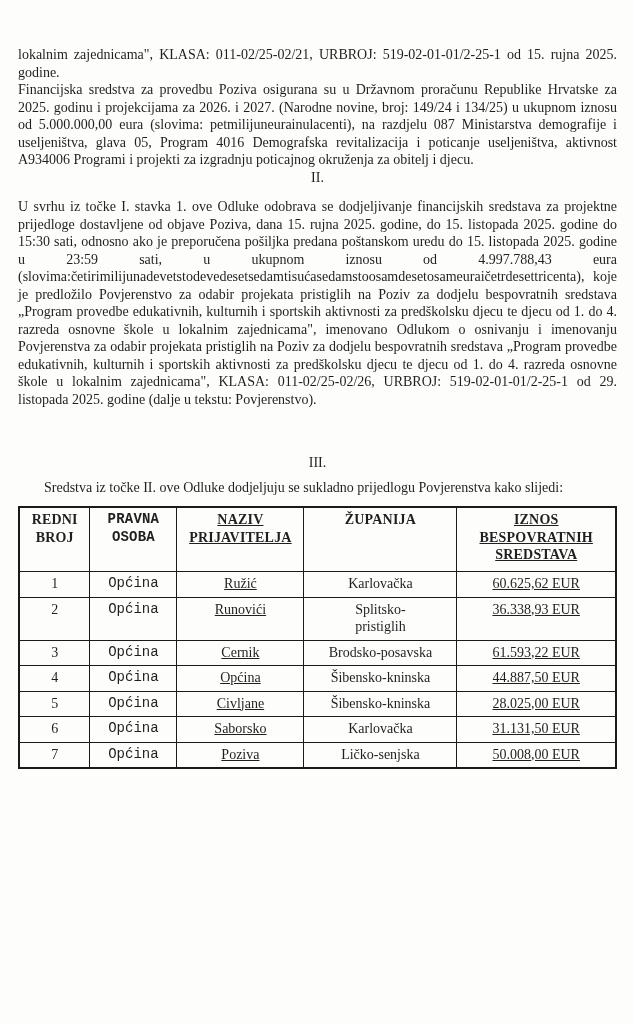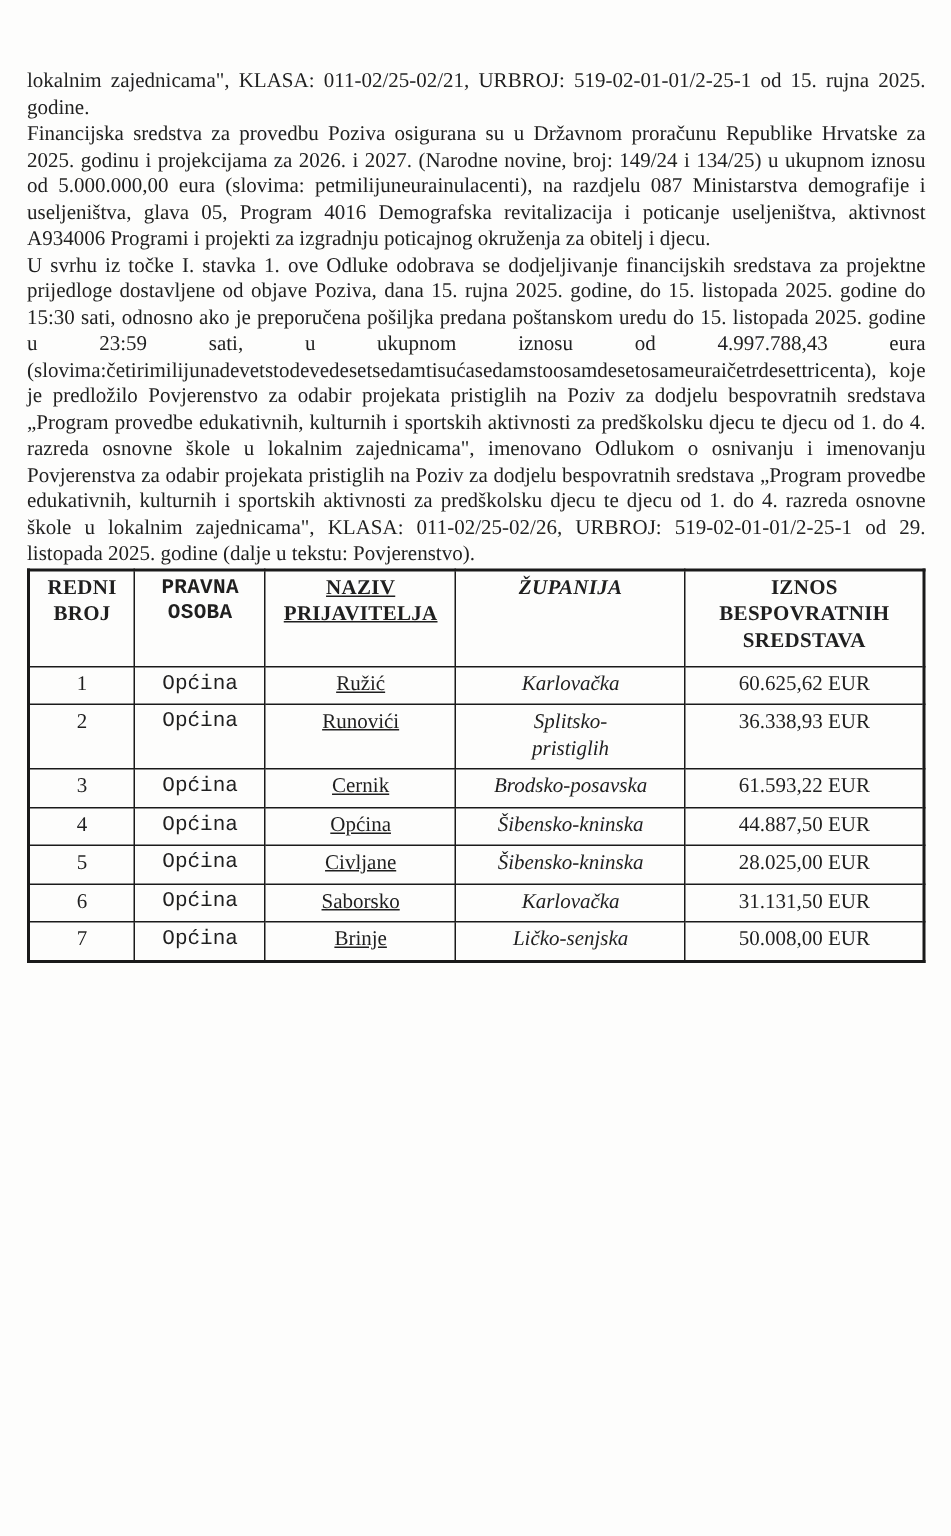--- a/index.html
+++ b/index.html
@@ -48,36 +48,39 @@
     overflow: hidden;
   }
   table.grants th {
     font-weight: bold;
     height: 56px;
     letter-spacing: 0.2px;
   }
   .col0 { width: 11.2%; }
   .col1 { width: 14.2%; font-family: Liberation Mono, monospace; }
   .col2 { width: 21.4%; text-decoration: underline; }
-  .col3 { width: 26.1%; font-style: italic; }
-  .col4 { width: 27.1%; }
+  .col3 { width: 26.1%; }
+  .col4 { width: 27.1%; text-decoration: underline; }
 </style>
 </head>
 <body>
 
 <div class="page">
 
   <p class="para gap-after-p1">lokalnim zajednicama", KLASA: 011-02/25-02/21, URBROJ: 519-02-01-01/2-25-1 od 15. rujna 2025. godine.</p>
 
   <p class="para gap-after-p2">Financijska sredstva za provedbu Poziva osigurana su u Državnom proračunu Republike Hrvatske za 2025. godinu i projekcijama za 2026. i 2027. (Narodne novine, broj: 149/24 i 134/25) u ukupnom iznosu od 5.000.000,00 eura (slovima: petmilijuneurainulacenti), na razdjelu 087 Ministarstva demografije i useljeništva, glava 05, Program 4016 Demografska revitalizacija i poticanje useljeništva, aktivnost A934006 Programi i projekti za izgradnju poticajnog okruženja za obitelj i djecu.</p>
 
+  <div class="section-heading">II.</div>
 
   <p class="para breakword">U svrhu iz točke I. stavka 1. ove Odluke odobrava se dodjeljivanje financijskih sredstava za projektne prijedloge dostavljene od objave Poziva, dana 15. rujna 2025. godine, do 15. listopada 2025. godine do 15:30 sati, odnosno ako je preporučena pošiljka predana poštanskom uredu do 15. listopada 2025. godine u 23:59 sati, u ukupnom iznosu od 4.997.788,43 eura (slovima:četirimilijunadevetstodevedesetsedamtisućasedamstoosamdesetosameuraičetrdesettricenta), koje je predložilo Povjerenstvo za odabir projekata pristiglih na Poziv za dodjelu bespovratnih sredstava „Program provedbe edukativnih, kulturnih i sportskih aktivnosti za predškolsku djecu te djecu od 1. do 4. razreda osnovne škole u lokalnim zajednicama", imenovano Odlukom o osnivanju i imenovanju Povjerenstva za odabir projekata pristiglih na Poziv za dodjelu bespovratnih sredstava „Program provedbe edukativnih, kulturnih i sportskih aktivnosti za predškolsku djecu te djecu od 1. do 4. razreda osnovne škole u lokalnim zajednicama", KLASA: 011-02/25-02/26, URBROJ: 519-02-01-01/2-25-1 od 29. listopada 2025. godine (dalje u tekstu: Povjerenstvo).</p>
 
+  <div class="section-heading spaced">III.</div>
 
+  <p class="intro">Sredstva iz točke II. ove Odluke dodjeljuju se sukladno prijedlogu Povjerenstva kako slijedi:</p>
 
   <table class="grants">
     <thead>
       <tr id="header-row">
           <th class="col0">REDNI
 BROJ</th>
           <th class="col1">PRAVNA
 OSOBA</th>
           <th class="col2">NAZIV
 PRIJAVITELJA</th>
@@ -127,20 +130,20 @@
         <tr>
           <td class="col0">6</td>
           <td class="col1">Općina</td>
           <td class="col2">Saborsko</td>
           <td class="col3">Karlovačka</td>
           <td class="col4">31.131,50 EUR</td>
         </tr>
         <tr>
           <td class="col0">7</td>
           <td class="col1">Općina</td>
-          <td class="col2">Brinje</td>
+          <td class="col2">Poziva</td>
           <td class="col3">Ličko-senjska</td>
           <td class="col4">50.008,00 EUR</td>
         </tr>
       </tbody>
   </table>
 
 </div>
 
 </body></html>

